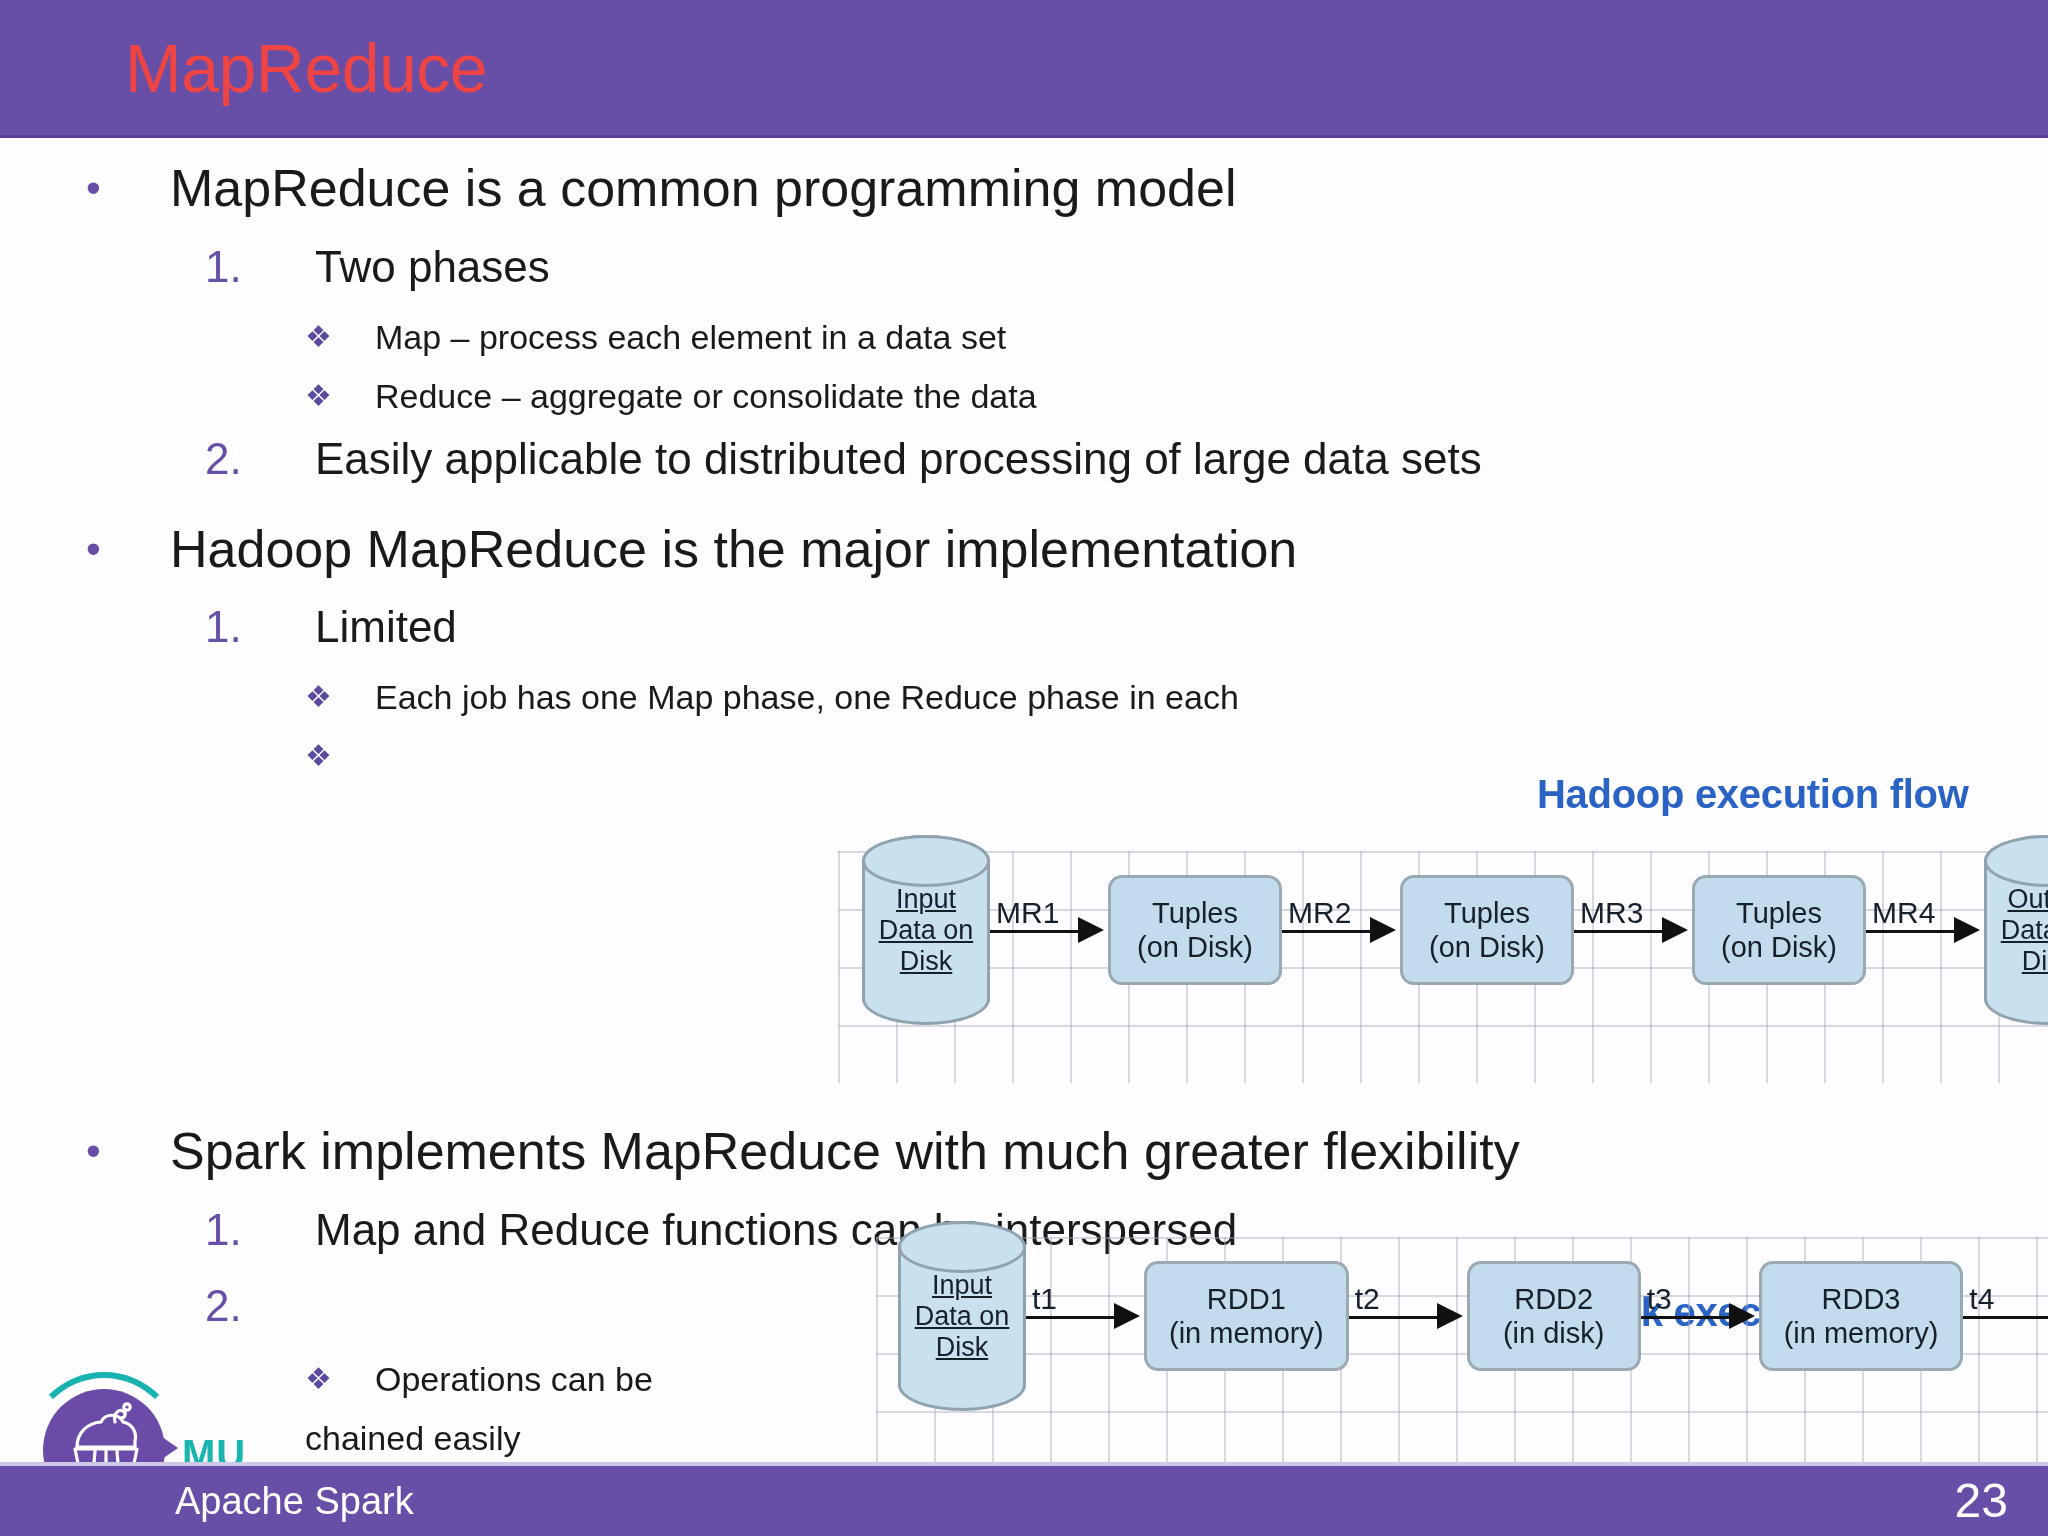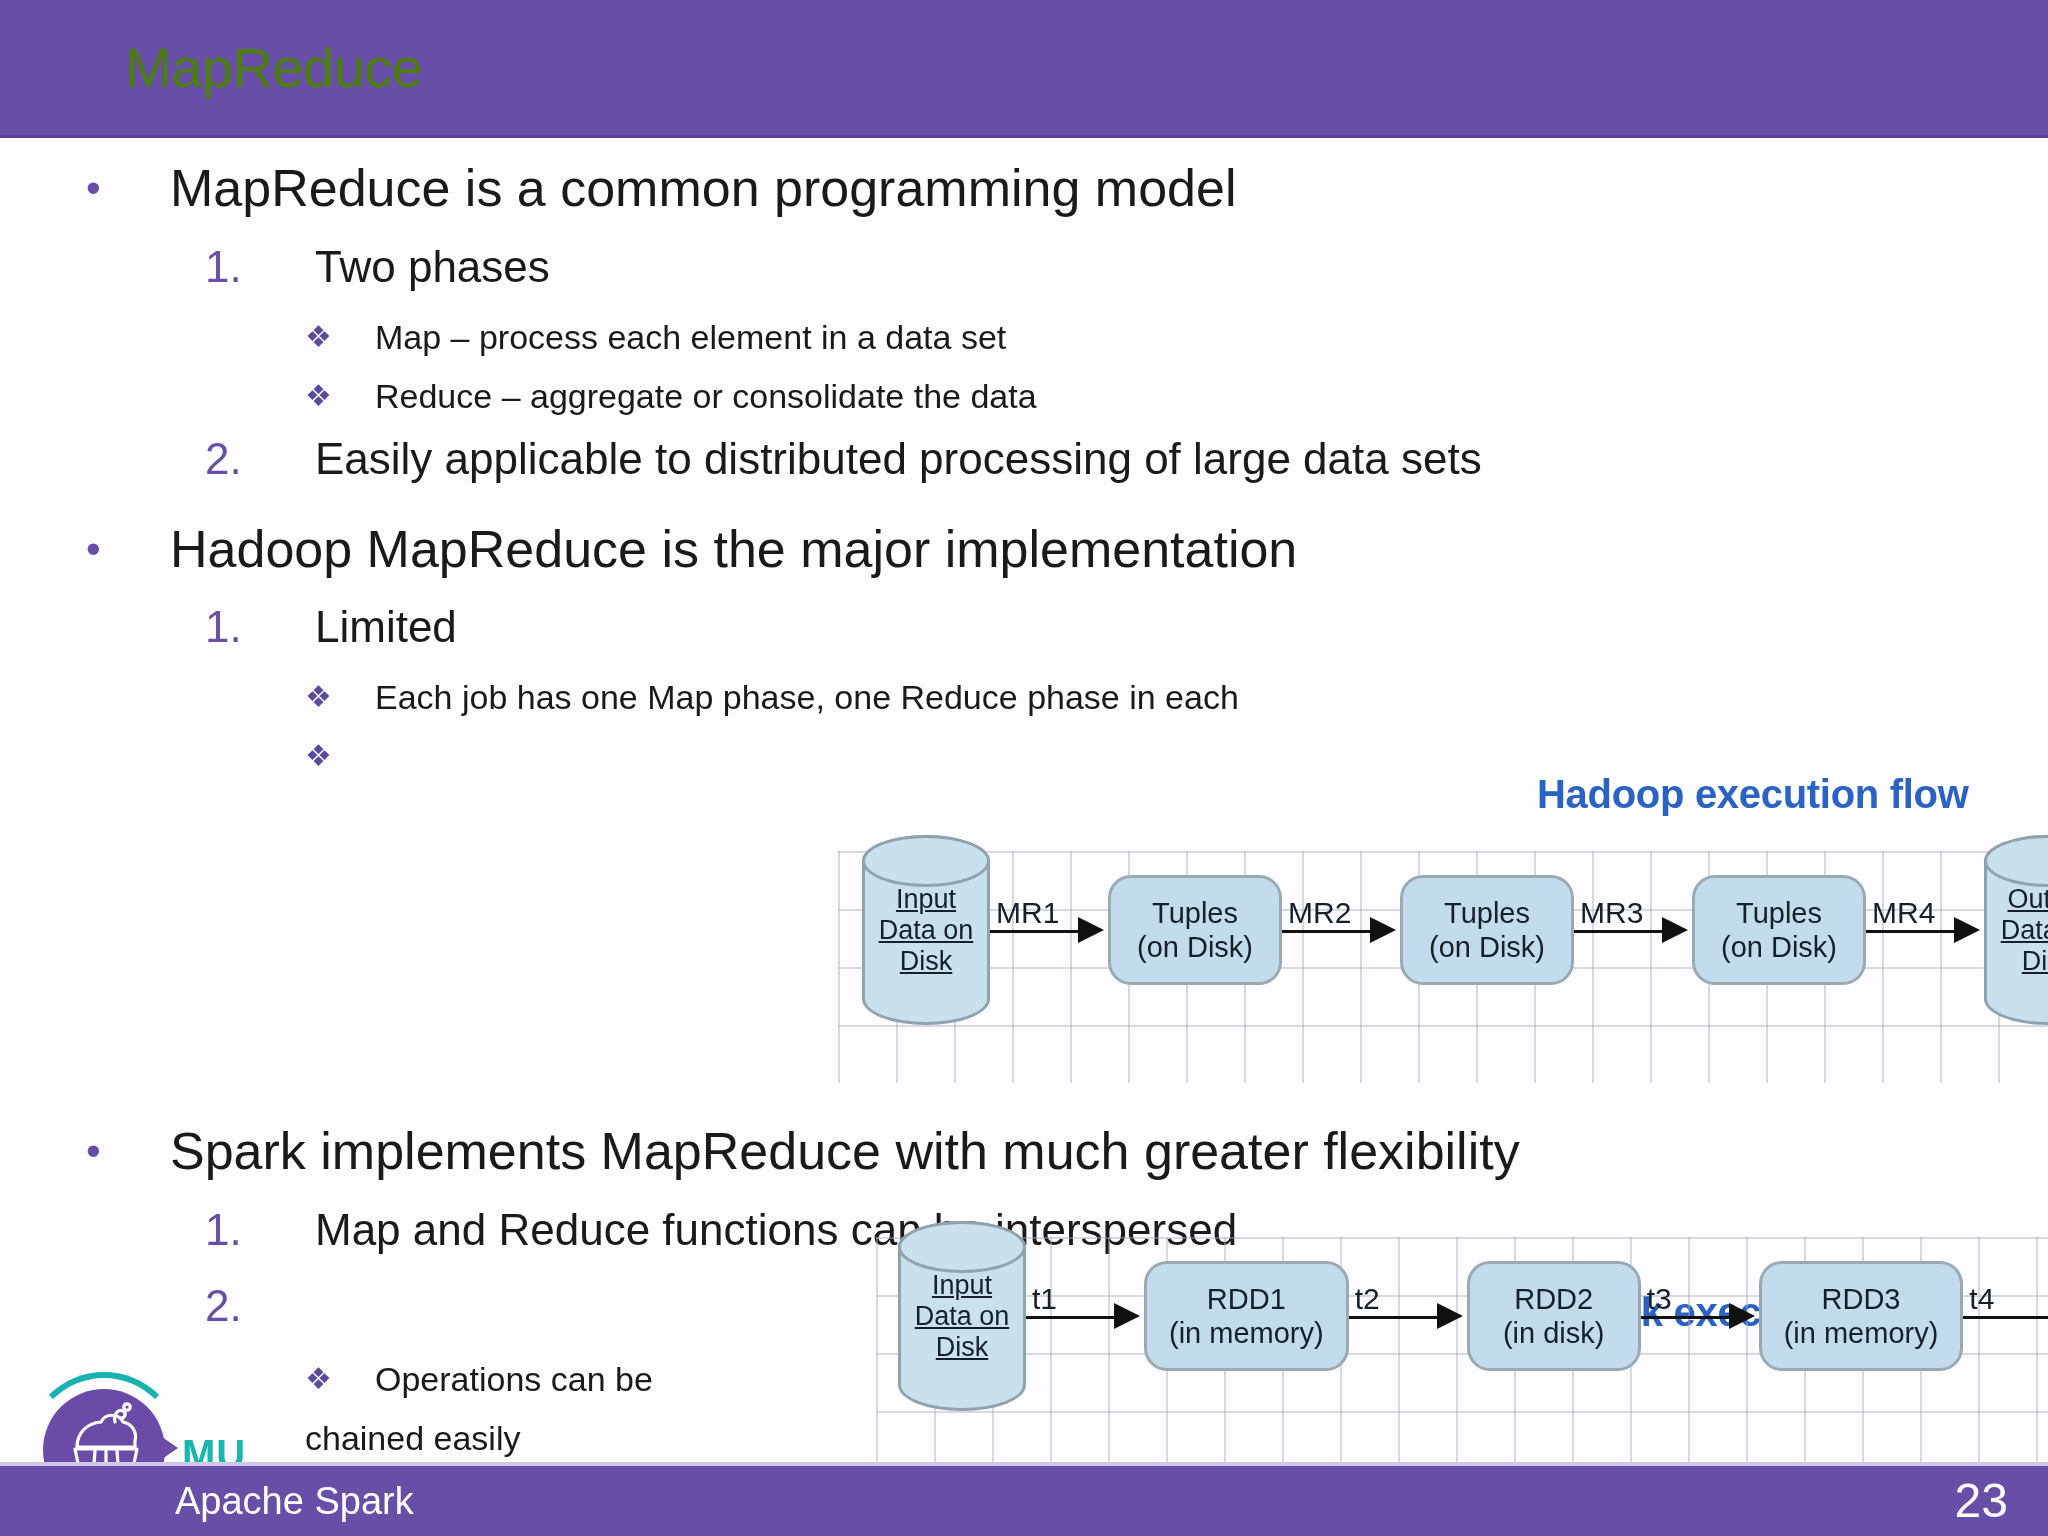--- a/index.html
+++ b/index.html
@@ -22,23 +22,23 @@
     left: 0; top: 0;
     width: 2048px;
     height: 135px;
     background: #674ea7;
     border-bottom: 3px solid #5b3f99;
   }
   .header-title {
     position: absolute;
     left: 125px;
     top: 8px;
-    font-size: 56px;
+    font-size: 68px;
     line-height: 120px;
-    color: #4d7c0f;
+    color: #ef4444;
     font-weight: 400;
     letter-spacing: -0.5px;
     white-space: nowrap;
   }
 
   
   .content {
     position: absolute;
     left: 0;
     top: 135px;
@@ -157,21 +157,21 @@
     font-size: 27px;
     line-height: 31px;
     color: #15202b;
     text-decoration: underline;
   }
 
   .node {
     flex: 0 0 auto;
     background: #c2dcee;
     border: 3px solid #9aa9b2;
-    border-radius: 23px;
+    border-radius: 14px;
     padding: 18px 22px;
     text-align: center;
     font-size: 29px;
     line-height: 34px;
     color: #15202b;
     min-width: 174px;
     box-sizing: border-box;
   }
 
   .arrow {

